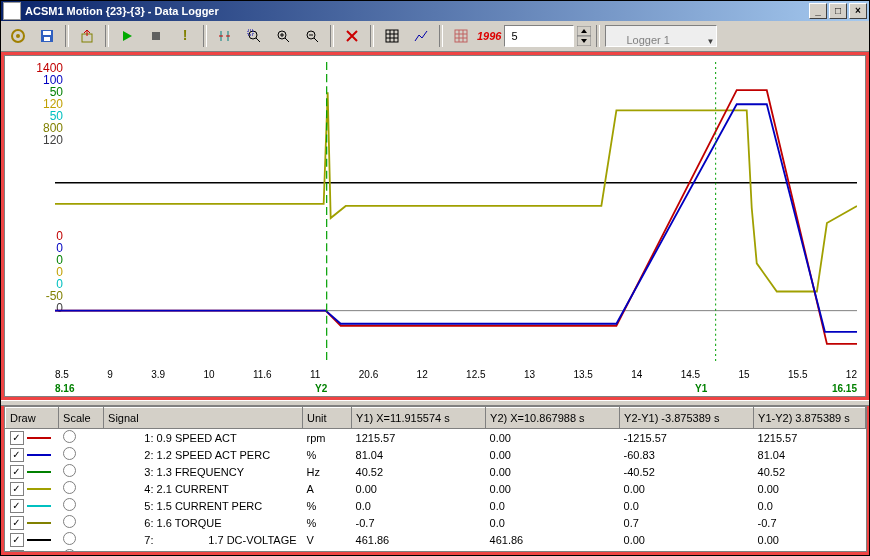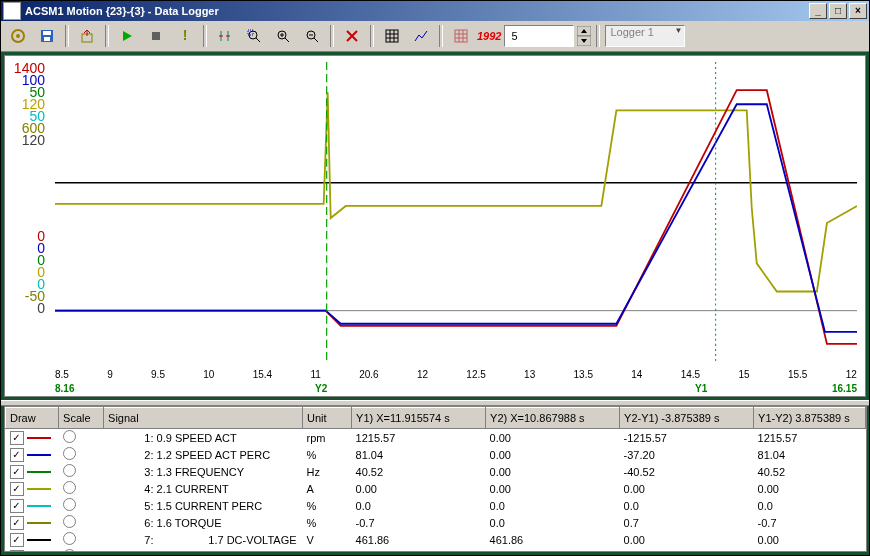--- a/index.html
+++ b/index.html
@@ -1,38 +1,38 @@
 <!DOCTYPE html>
 <html><head>
 <meta charset="utf-8">
 <style>
   html,body{margin:0;padding:0;font-family:Tahoma,Arial,sans-serif;font-size:11px;background:#d4d0c8;color:#000;}
-  .window{width:870px;height:556px;border:1px solid #000;background:#14532d;display:flex;flex-direction:column;box-sizing:border-box;}
+  .window{width:870px;height:556px;border:1px solid #000;background:#ef4444;display:flex;flex-direction:column;box-sizing:border-box;}
   .titlebar{height:20px;background:linear-gradient(to right,#0a246a,#a6caf0);color:#fff;display:flex;align-items:center;padding:0 2px;font-weight:bold;font-size:11px;}
   .titlebar .icon{width:16px;height:16px;background:#fff;margin-right:4px;border:1px solid #999;}
   .titlebar .spacer{flex:1;}
   .winbtn{width:16px;height:14px;background:#d4d0c8;border:1px solid #fff;border-right-color:#404040;border-bottom-color:#404040;margin-left:2px;display:flex;align-items:center;justify-content:center;font-size:10px;font-family:Arial;color:#000;font-weight:bold;line-height:1;}
   .toolbar{height:30px;background:#d4d0c8;border-bottom:1px solid #808080;display:flex;align-items:center;padding:0 4px;gap:3px;}
   .tbtn{width:24px;height:24px;border:1px solid #d4d0c8;display:flex;align-items:center;justify-content:center;cursor:pointer;}
   .sep{width:2px;height:22px;border-left:1px solid #808080;border-right:1px solid #fff;margin:0 2px;}
   .nfield{width:60px;height:20px;border:1px solid #808080;border-right-color:#fff;border-bottom-color:#fff;background:#fff;display:flex;align-items:center;padding:0 4px;}
   .nfield input{border:none;outline:none;width:100%;font-size:11px;background:transparent;}
-  .combo{width:70px;height:20px;border:1px solid #808080;border-right-color:#fff;border-bottom-color:#fff;background:#eee;display:flex;align-items:flex-start;padding:0 4px;color:#808080;position:relative;}
+  .combo{width:70px;height:20px;border:1px solid #808080;border-right-color:#fff;border-bottom-color:#fff;background:#eee;display:flex;align-items:flex-end;padding:0 20px;color:#808080;position:relative;}
   .combo::after{content:"▼";position:absolute;right:2px;font-size:8px;color:#404040;}
   .chart-pane{flex:0 0 340px;background:#fff;border:1px solid #808080;margin:3px;position:relative;overflow:hidden;}
   .divider{height:4px;background:#d4d0c8;border-top:1px solid #fff;border-bottom:1px solid #808080;cursor:row-resize;}
   .table-pane{flex:1;background:#fff;border:1px solid #808080;margin:0 2px 3px 3px;overflow:auto;}
   table.sig{border-collapse:collapse;width:100%;font-size:11px;}
   table.sig th{background:#d4d0c8;border:1px solid #808080;border-top-color:#fff;border-left-color:#fff;padding:2px 4px;text-align:left;font-weight:normal;height:16px;white-space:nowrap;}
   table.sig td{padding:1px 4px;white-space:nowrap;height:15px;}
   .chk{width:12px;height:12px;border:1px solid #808080;background:#fff;display:inline-flex;align-items:center;justify-content:center;font-size:10px;line-height:1;}
   .radio{width:11px;height:11px;border:1px solid #808080;border-radius:50%;background:#fff;display:inline-block;position:relative;}
   .radio.on::after{content:"";width:5px;height:5px;background:#000;border-radius:50%;position:absolute;top:3px;left:3px;}
   .swatch{display:inline-block;width:24px;height:2px;vertical-align:middle;margin-right:4px;}
-  .ylabels{position:absolute;left:2px;top:6px;font-size:14px;line-height:12px;}
+  .ylabels{position:absolute;left:20px;top:6px;font-size:12px;line-height:12px;}
   .ylabels div{height:12px;}
   .xlabels{position:absolute;bottom:16px;left:50px;right:8px;display:flex;justify-content:space-between;font-size:10px;}
   .plot{position:absolute;left:50px;right:8px;top:6px;bottom:32px;}
   .cursor-label{position:absolute;bottom:2px;font-size:10px;font-weight:bold;}
   .zoom-label{color:#d00;font-weight:bold;font-size:11px;font-style:italic;}
 </style>
 </head>
 <body>
 
 <div class="window">
@@ -127,21 +127,21 @@
           <path d="M2 13 L6 7 L9 10 L14 3" fill="none" stroke="#00a"></path>
         </svg>
       </div>
     <div class="sep"></div>
     <div class="tbtn">
         <svg width="16" height="16">
           <rect x="2" y="2" width="12" height="12" fill="none" stroke="#c06060"></rect>
           <path d="M6 2 L6 14 M10 2 L10 14 M2 6 L14 6 M2 10 L14 10" stroke="#c06060"></path>
         </svg>
       </div>
-    <span class="zoom-label">1992</span>
+    <span class="zoom-label">1996</span>
     <div class="nfield">
         <input value="5" style="">
       </div>
     <svg width="14" height="20">
         <rect x="0" y="0" width="14" height="10" fill="#d4d0c8" stroke="#808080"></rect>
         <rect x="0" y="10" width="14" height="10" fill="#d4d0c8" stroke="#808080"></rect>
         <path d="M4 7 L7 3 L10 7 Z" fill="#000"></path>
         <path d="M4 13 L7 17 L10 13 Z" fill="#000"></path>
       </svg>
     <div class="sep"></div>
@@ -150,21 +150,21 @@
       </div>
   </div>
 
   <div class="chart-pane">
     <div class="ylabels" id="ylabels">
         <div style="color: rgb(192, 0, 0); text-align: right; width: 38px;">1400</div>
         <div style="color: rgb(0, 0, 192); text-align: right; width: 38px;">100</div>
         <div style="color: rgb(0, 128, 0); text-align: right; width: 38px;">50</div>
         <div style="color: rgb(192, 160, 0); text-align: right; width: 38px;">120</div>
         <div style="color: rgb(0, 192, 192); text-align: right; width: 38px;">50</div>
-        <div style="color: rgb(128, 128, 0); text-align: right; width: 38px;">600</div>
+        <div style="color: rgb(128, 128, 0); text-align: right; width: 38px;">800</div>
         <div style="color: rgb(64, 64, 64); text-align: right; width: 38px;">120</div>
         <div style="color: rgb(0, 0, 0); text-align: right; width: 38px;"></div>
         <div style="color: rgb(0, 0, 0); text-align: right; width: 38px;"></div>
         <div style="color: rgb(0, 0, 0); text-align: right; width: 38px;"></div>
         <div style="color: rgb(0, 0, 0); text-align: right; width: 38px;"></div>
         <div style="color: rgb(0, 0, 0); text-align: right; width: 38px;"></div>
         <div style="color: rgb(0, 0, 0); text-align: right; width: 38px;"></div>
         <div style="color: rgb(0, 0, 0); text-align: right; width: 38px;"></div>
         <div style="color: rgb(192, 0, 0); text-align: right; width: 38px;">0</div>
         <div style="color: rgb(0, 0, 192); text-align: right; width: 38px;">0</div>
@@ -188,23 +188,23 @@
         <path d="M0 247 L270 247 L285 260 L560 260 L680 42 L710 42 L768 268 L800 268" fill="none" stroke="#0000c0" stroke-width="1.8"></path>
 
         <line x1="271" y1="0" x2="271" y2="300" stroke="#00a000" stroke-width="1.2" stroke-dasharray="8 4"></line>
 
         <line x1="659" y1="0" x2="659" y2="300" stroke="#00a000" stroke-width="1" stroke-dasharray="2 3"></line>
       </svg>
     </div>
     <div class="xlabels" id="xlabels">
         <span>8.5</span>
         <span>9</span>
-        <span>9.5</span>
+        <span>3.9</span>
         <span>10</span>
-        <span>15.4</span>
+        <span>11.6</span>
         <span>11</span>
         <span>20.6</span>
         <span>12</span>
         <span>12.5</span>
         <span>13</span>
         <span>13.5</span>
         <span>14</span>
         <span>14.5</span>
         <span>15</span>
         <span>15.5</span>
@@ -243,21 +243,21 @@
             <td>-1215.57</td>
             <td>1215.57</td>
           </tr>
           <tr>
             <td><span class="chk">✓</span> <span class="swatch" style="background:#0000c0"></span></td>
             <td><span class="radio"></span></td>
             <td style="text-align:right;padding-right:6px"><span>2:</span> <span style="display:inline-block;text-align:left;width:140px">1.2 SPEED ACT PERC</span></td>
             <td>%</td>
             <td>81.04</td>
             <td>0.00</td>
-            <td>-37.20</td>
+            <td>-60.83</td>
             <td>81.04</td>
           </tr>
           <tr>
             <td><span class="chk">✓</span> <span class="swatch" style="background:#008000"></span></td>
             <td><span class="radio"></span></td>
             <td style="text-align:right;padding-right:6px"><span>3:</span> <span style="display:inline-block;text-align:left;width:140px">1.3 FREQUENCY</span></td>
             <td>Hz</td>
             <td>40.52</td>
             <td>0.00</td>
             <td>-40.52</td>

